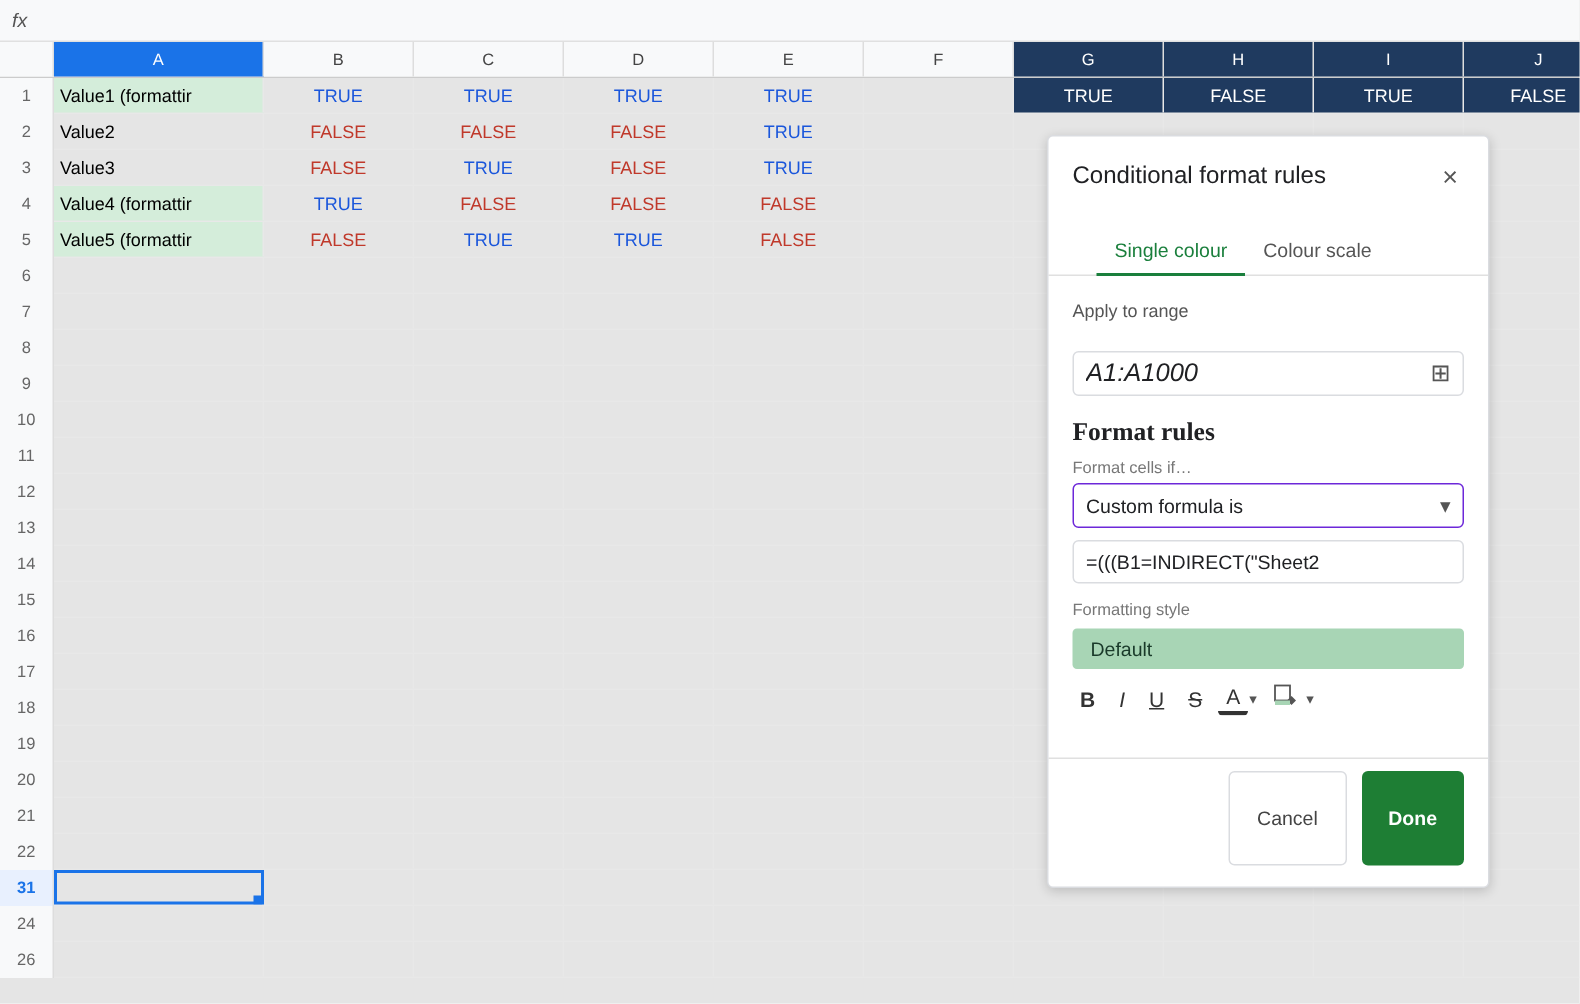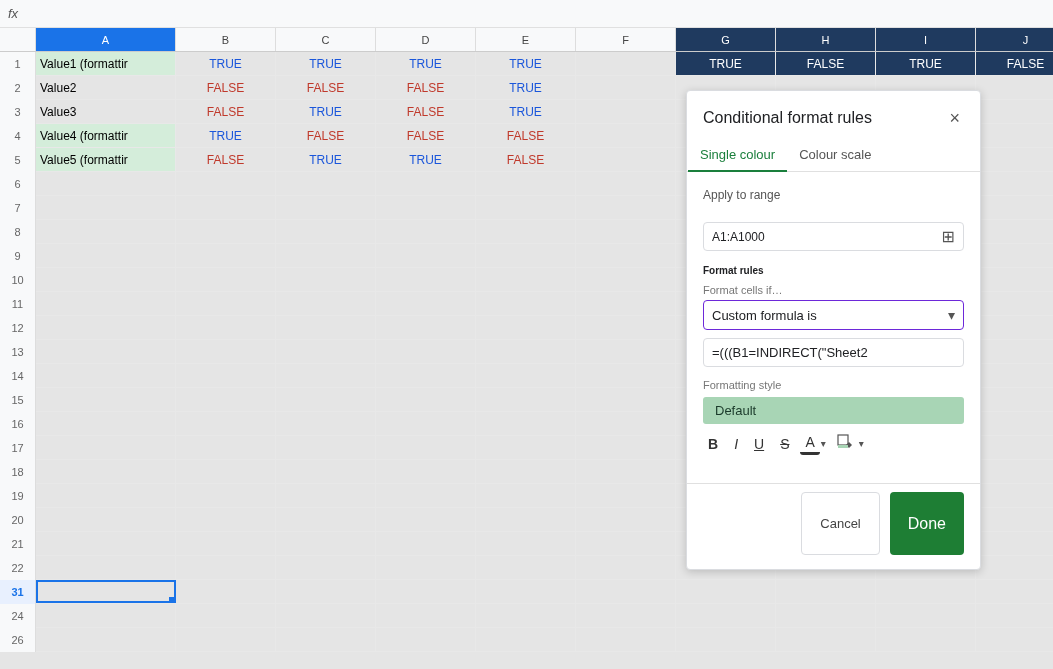--- a/index.html
+++ b/index.html
@@ -119,21 +119,21 @@
       height: 6px;
       background: #1a73e8;
       bottom: 0;
       right: 0;
     }
 
     
     .panel-overlay {
       position: absolute;
       top: 90px;
-      right: 72px;
+      right: 60px;
       width: 295px;
       background: #fff;
       border: 1px solid #dadce0;
       border-radius: 4px;
       box-shadow: 0 2px 8px rgba(0,0,0,0.18);
       z-index: 10;
       padding: 0;
     }
 
     .panel-header {
@@ -154,22 +154,22 @@
       color: #555;
       font-size: 18px;
       line-height: 1;
       padding: 2px 4px;
     }
 
     
     .panel-tabs {
       display: flex;
       border-bottom: 1px solid #e0e0e0;
-      margin-top: 10px;
-      padding: 0 1px;
+      margin-top: 22px;
+      padding: 0 32px;
     }
     .panel-tab {
       padding: 8px 12px;
       cursor: pointer;
       font-size: 13px;
       color: #555;
       border-bottom: 2px solid transparent;
       margin-bottom: -1px;
     }
 
@@ -191,35 +191,37 @@
       border: 1px solid #dadce0;
       border-radius: 4px;
       padding: 4px 8px;
       margin-bottom: 14px;
       background: #fff;
     }
     .range-input {
       flex: 1;
       border: none;
       outline: none;
-      font-size: 12px;
+      font-size: 17px;
       color: #202124;
       background: transparent;
+      font-style: italic;
     }
     .range-icon {
       color: #555;
       font-size: 16px;
       cursor: pointer;
     }
 
     .format-rules-title {
-      font-size: 10px;
+      font-size: 17px;
       font-weight: 600;
       color: #202124;
       margin-bottom: 8px;
+      font-family: Liberation Serif, serif;
     }
 
     .format-cells-if-label {
       font-size: 11px;
       color: #777;
       margin-bottom: 4px;
     }
 
     .dropdown-row {
       display: flex;
@@ -306,24 +308,24 @@
       padding: 23px 18px;
       font-size: 13px;
       color: #444;
       cursor: pointer;
     }
     .done-btn {
       background: #1e7e34;
       border: none;
       border-radius: 4px;
       padding: 7px 18px;
-      font-size: 16px;
+      font-size: 13px;
       color: #fff;
       cursor: pointer;
-      font-weight: 400;
+      font-weight: 700;
     }
 
     
     .panel-tab.active-green {
       color: #1a7f3c;
       border-bottom: 2px solid #1a7f3c;
       font-weight: 500;
     }
   </style>
 </head>

